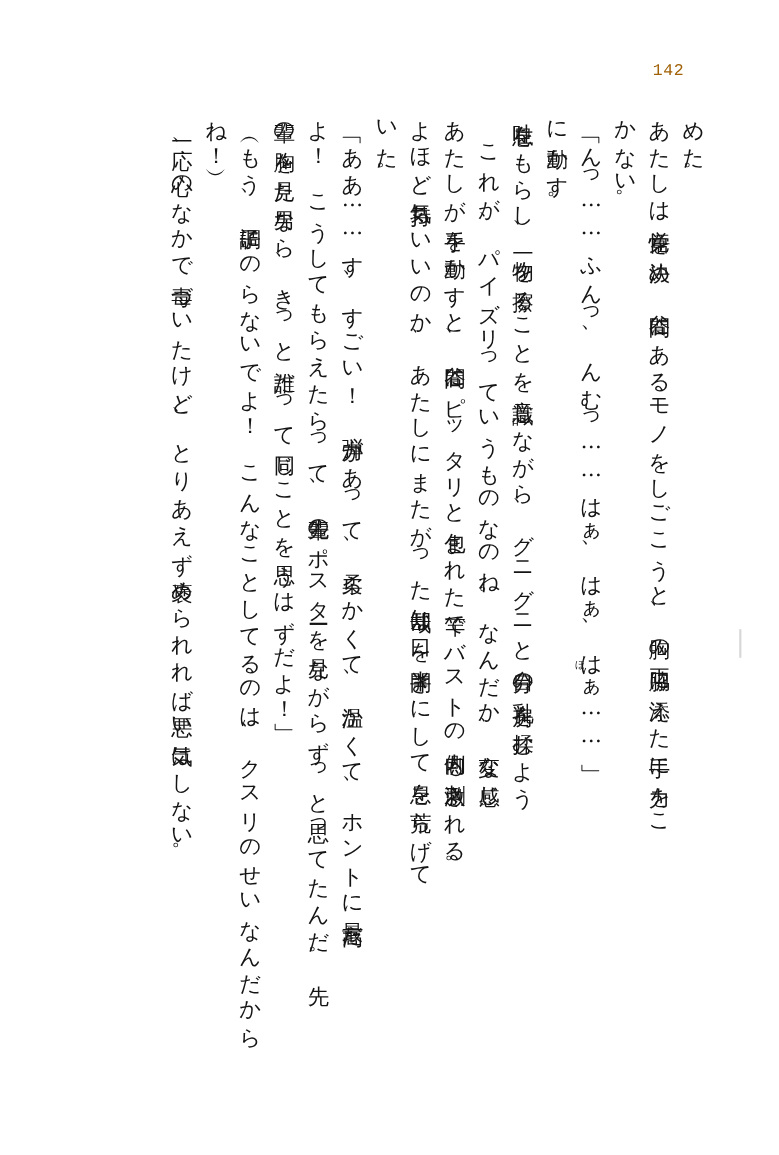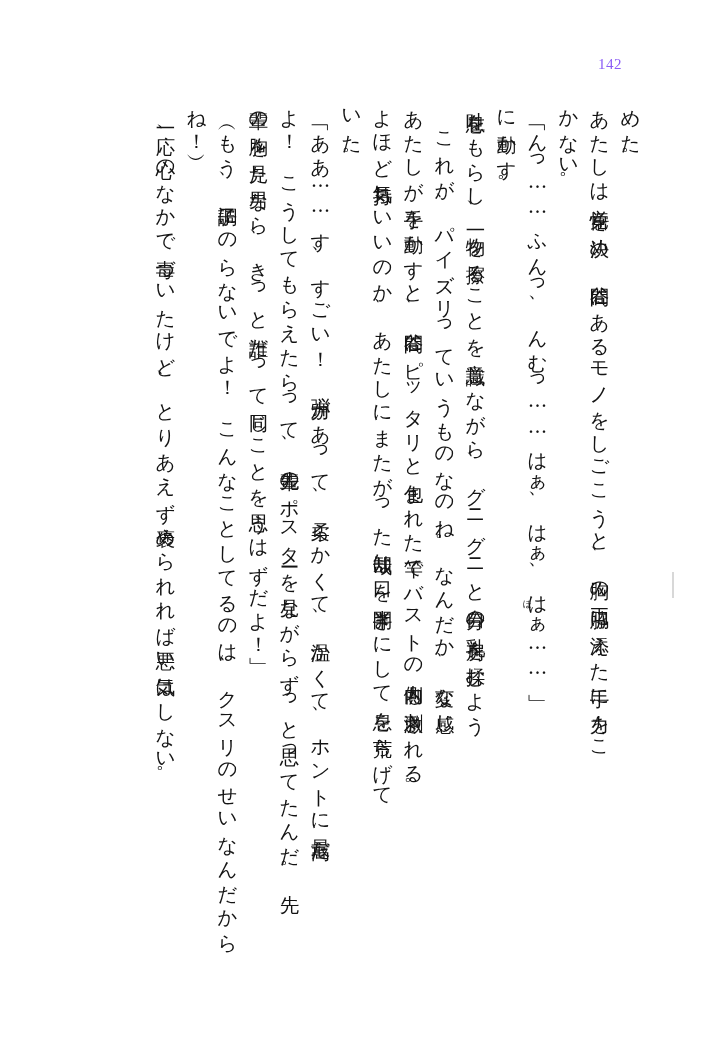--- a/index.html
+++ b/index.html
@@ -23,22 +23,22 @@
     box-sizing: border-box;
   }
 
   
   .page-number {
     position: absolute;
     top: 56px;
     right: 86px;
     font-size: 15px;
     letter-spacing: 0.5px;
-    font-family: Liberation Serif, serif;
-    color: #8b5cf6;
+    font-family: Liberation Mono, monospace;
+    color: #a16207;
   }
 
   
   .text-block {
     position: absolute;
     top: 96px;
     right: 68px;
     left: 86px;
     height: 880px;
     display: flex;

